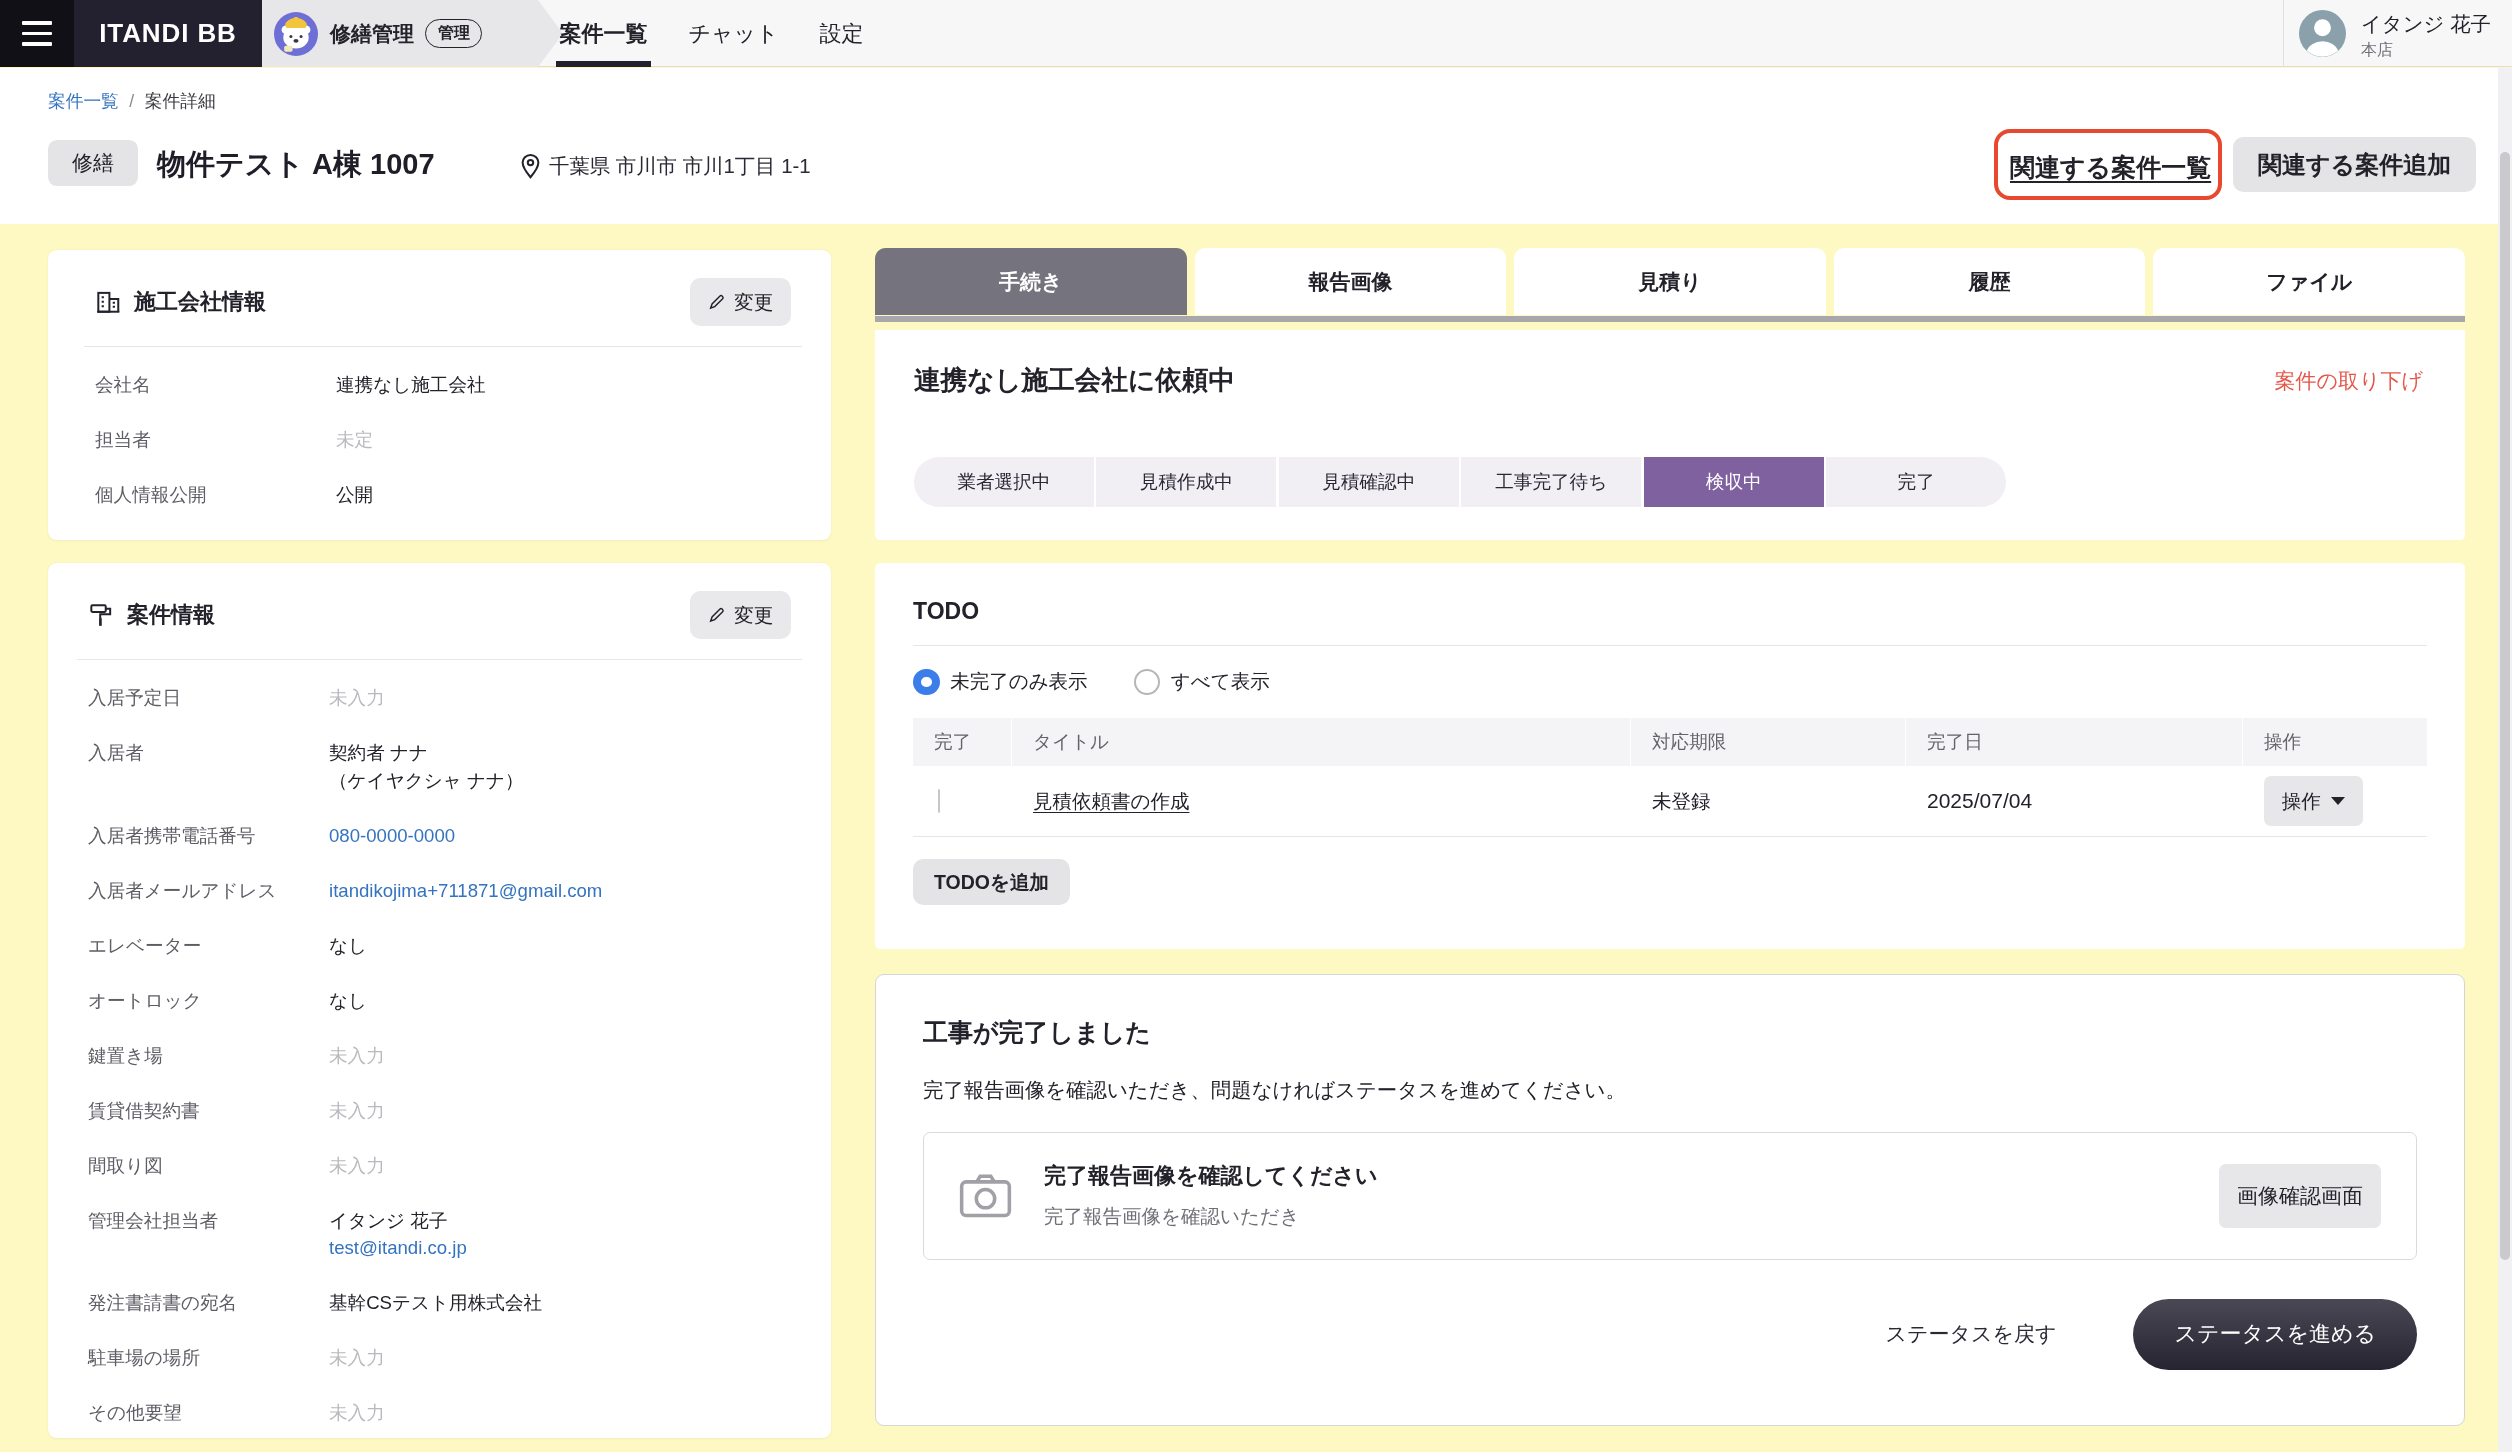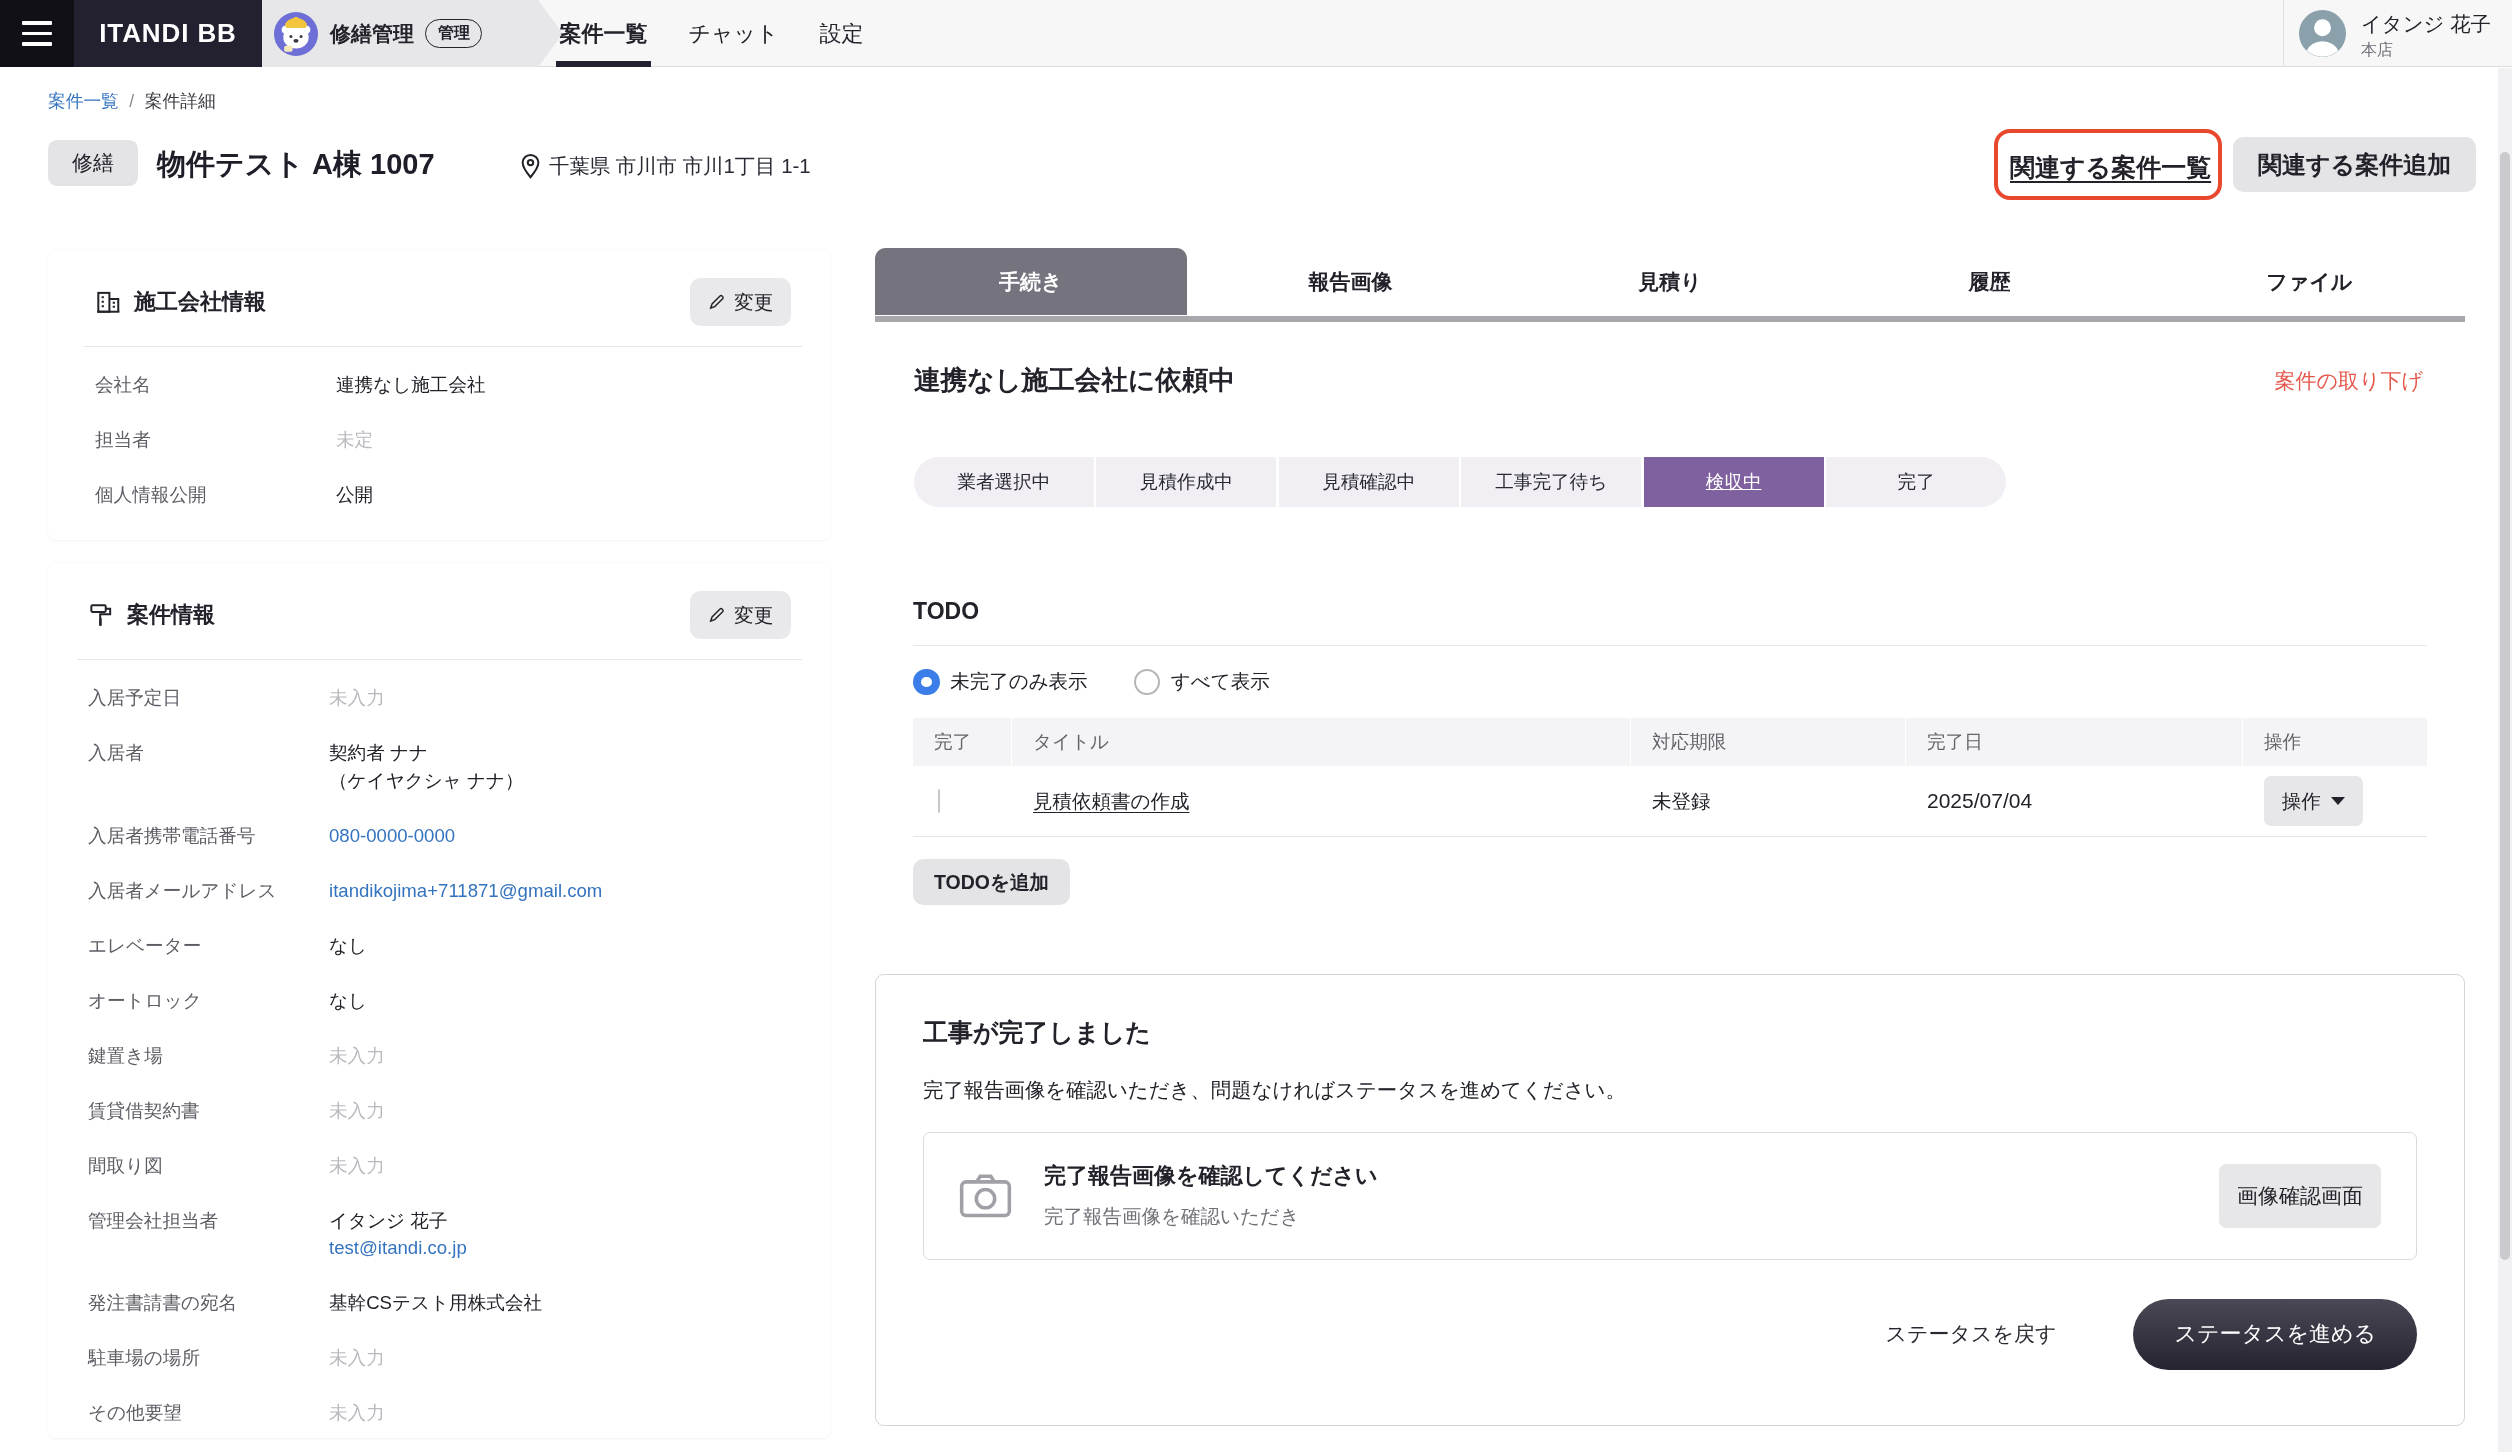--- a/index.html
+++ b/index.html
@@ -1,18 +1,18 @@
 <!DOCTYPE html>
 <html style="font-size:14px"><head>
 <meta charset="utf-8">
 <style>
   * { margin:0; padding:0; box-sizing:border-box; }
   html,body { background:#ebebed; }
   body { font-family:"Liberation Sans","DejaVu Sans",sans-serif; color:#232129; }
-  .viewport { position:relative; width:2512px; height:1452px; overflow:hidden; background:#ffffff; }
+  .viewport { position:relative; width:2512px; height:1452px; overflow:hidden; background:#fef9c3; }
 
   
   .topbar { position:absolute; left:0; top:0; width:2512px; height:67px; background:#f7f7f8; border-bottom:0.9px solid #dcdcdf; z-index:30; }
   .hamburger { position:absolute; left:0; top:0; width:74px; height:67px; background:#121017; display:flex; flex-direction:column; justify-content:center; align-items:center; gap:7px; cursor:pointer; }
   .hamburger span { display:block; width:30px; height:3.5px; background:#fff; border-radius:0.9px; }
   .logo-block { position:absolute; left:74px; top:0; width:188px; height:67px; background:#232030; display:flex; align-items:center; justify-content:center; }
   .logo-text { color:#fff; font-size:26px; font-weight:700; letter-spacing:0.9px; white-space:nowrap; }
   .app-chip { position:absolute; left:262px; top:0; width:301px; height:67px; background:#e7e7ea; display:flex; align-items:center; gap:11.5px; padding-left:12.4px; clip-path:polygon(0 0, calc(100% - 25px) 0, 100% 50%, calc(100% - 25px) 100%, 0 100%); }
   .mascot { width:44px; height:44px; flex:0 0 44px; }
   .app-name { font-size:21px; font-weight:700; color:#232129; white-space:nowrap; }
@@ -65,21 +65,21 @@
   .tab-bar { position:absolute; left:875px; top:316px; width:1590px; height:6.2px; background:#a8a8ac; }
 
   
   .status-panel { position:absolute; left:875px; top:330px; width:1590px; height:210px; background:#fff; border-radius:0 0 5.3px 5.3px; }
   .status-heading { position:absolute; left:39px; top:32px; font-size:26.6px; color:#232129; white-space:nowrap; }
   .withdraw-link { position:absolute; right:42px; top:37px; font-size:21px; color:#e4584b; cursor:pointer; white-space:nowrap; }
   .stepper { position:absolute; left:39px; top:127px; width:1092px; height:50px; display:flex; gap:2.7px; }
   .step { flex:1; background:#f1eff4; display:flex; align-items:center; justify-content:center; font-size:18.6px; color:#2a2834; white-space:nowrap; }
   .step:first-child { border-radius:25px 0 0 25px; }
   .step:last-child { border-radius:0 25px 25px 0; }
-  .step.active { background:#7f619f; color:#fff;text-decoration:underline; }
+  .step.active { background:#7f619f; color:#fff; }
 
   
   .todo-panel { position:absolute; left:875px; top:563px; width:1590px; height:386px; background:#fff; border-radius:5.3px; padding:35px 38px 0 38px; }
   .todo-heading { font-size:23px; font-weight:700; color:#232129; }
   .todo-divider { height:0.9px; background:#e7e7ea; margin-top:19.5px; }
   .radio-row { display:flex; gap:46px; margin-top:23px; align-items:center; }
   .radio-opt { display:flex; align-items:flex-end; gap:10.6px; cursor:pointer; }
   .radio-circle { width:26.6px; height:26.6px; border-radius:50%; background:#fff; }
   .radio-circle.on { border:8.9px solid #3b7de9; }
   .radio-circle.off { border:2.7px solid #b5b5ba; }

